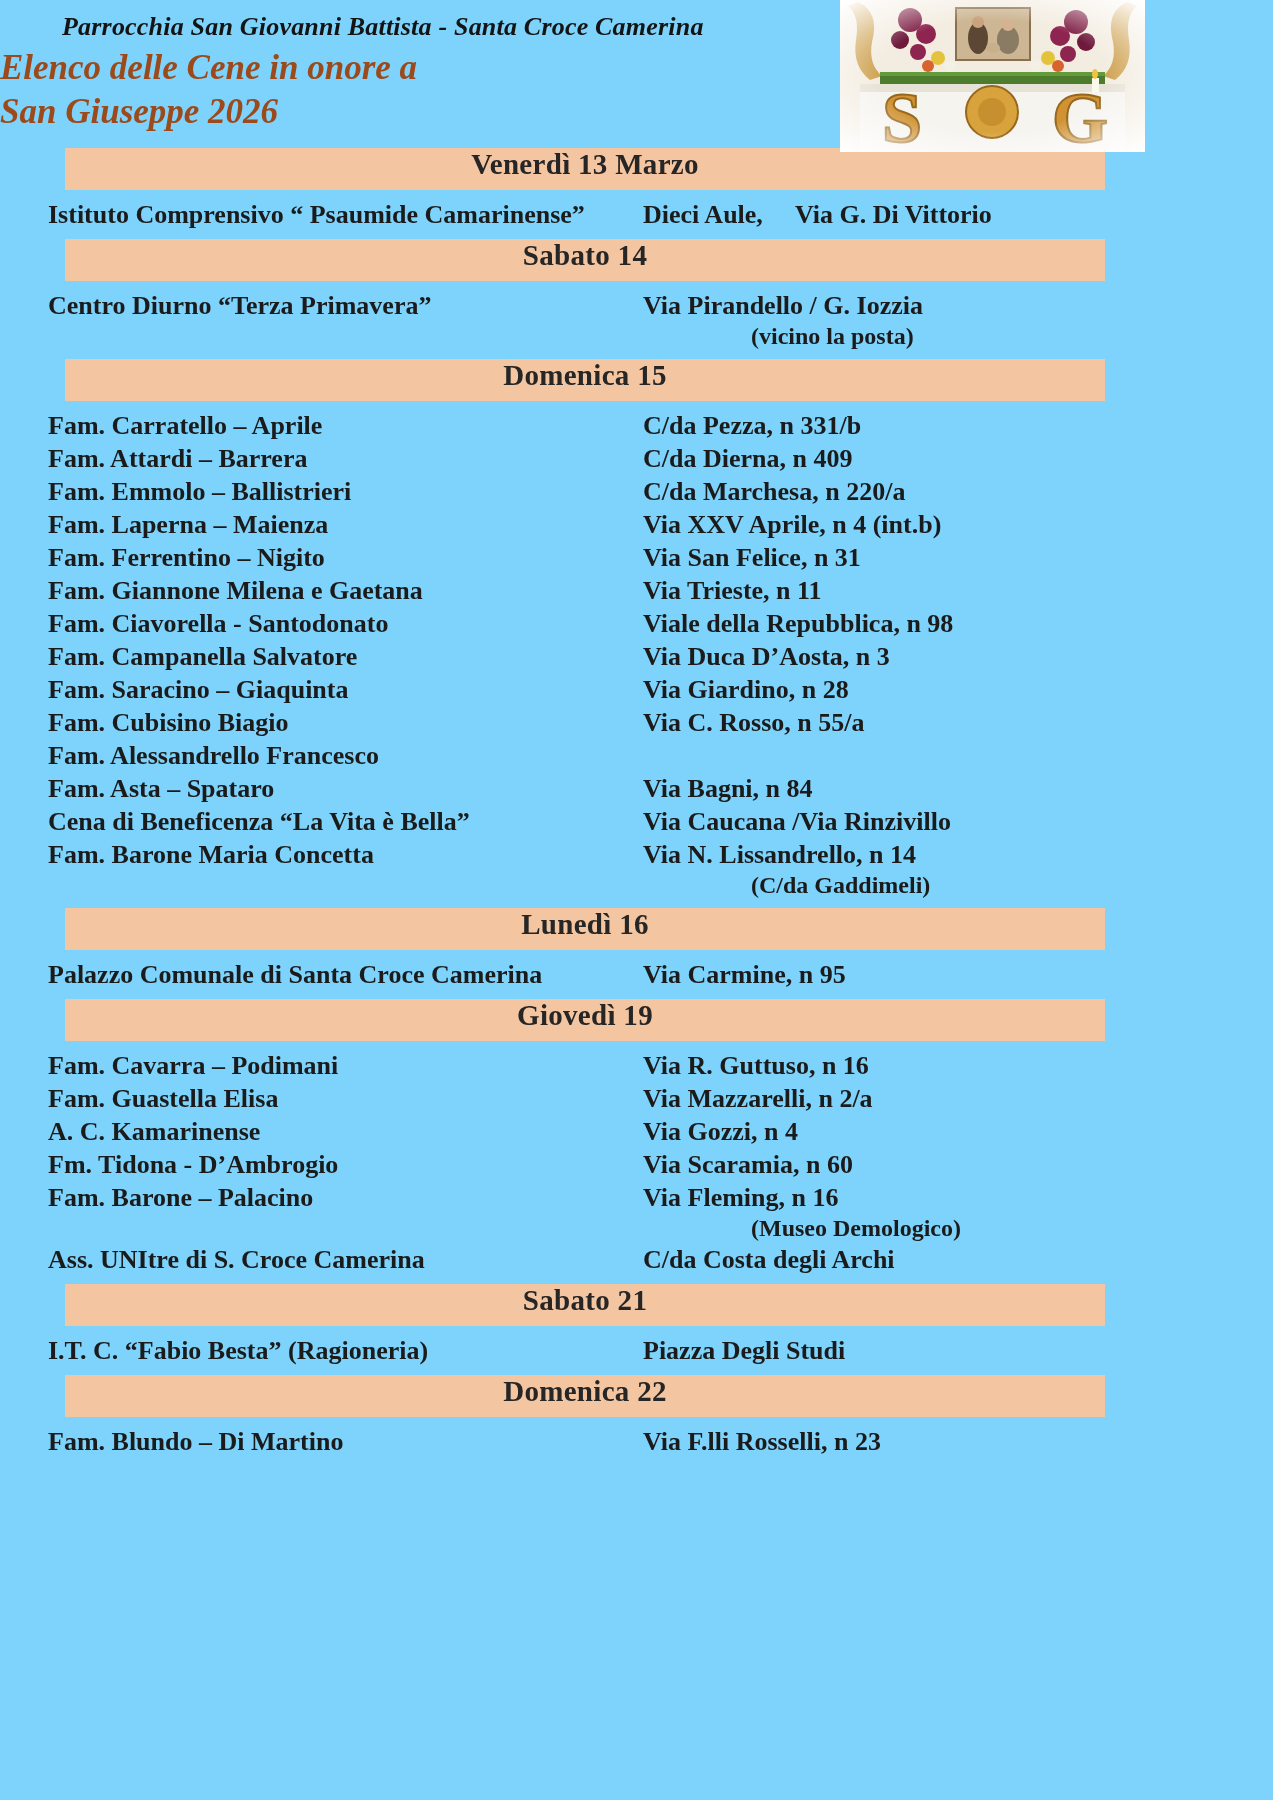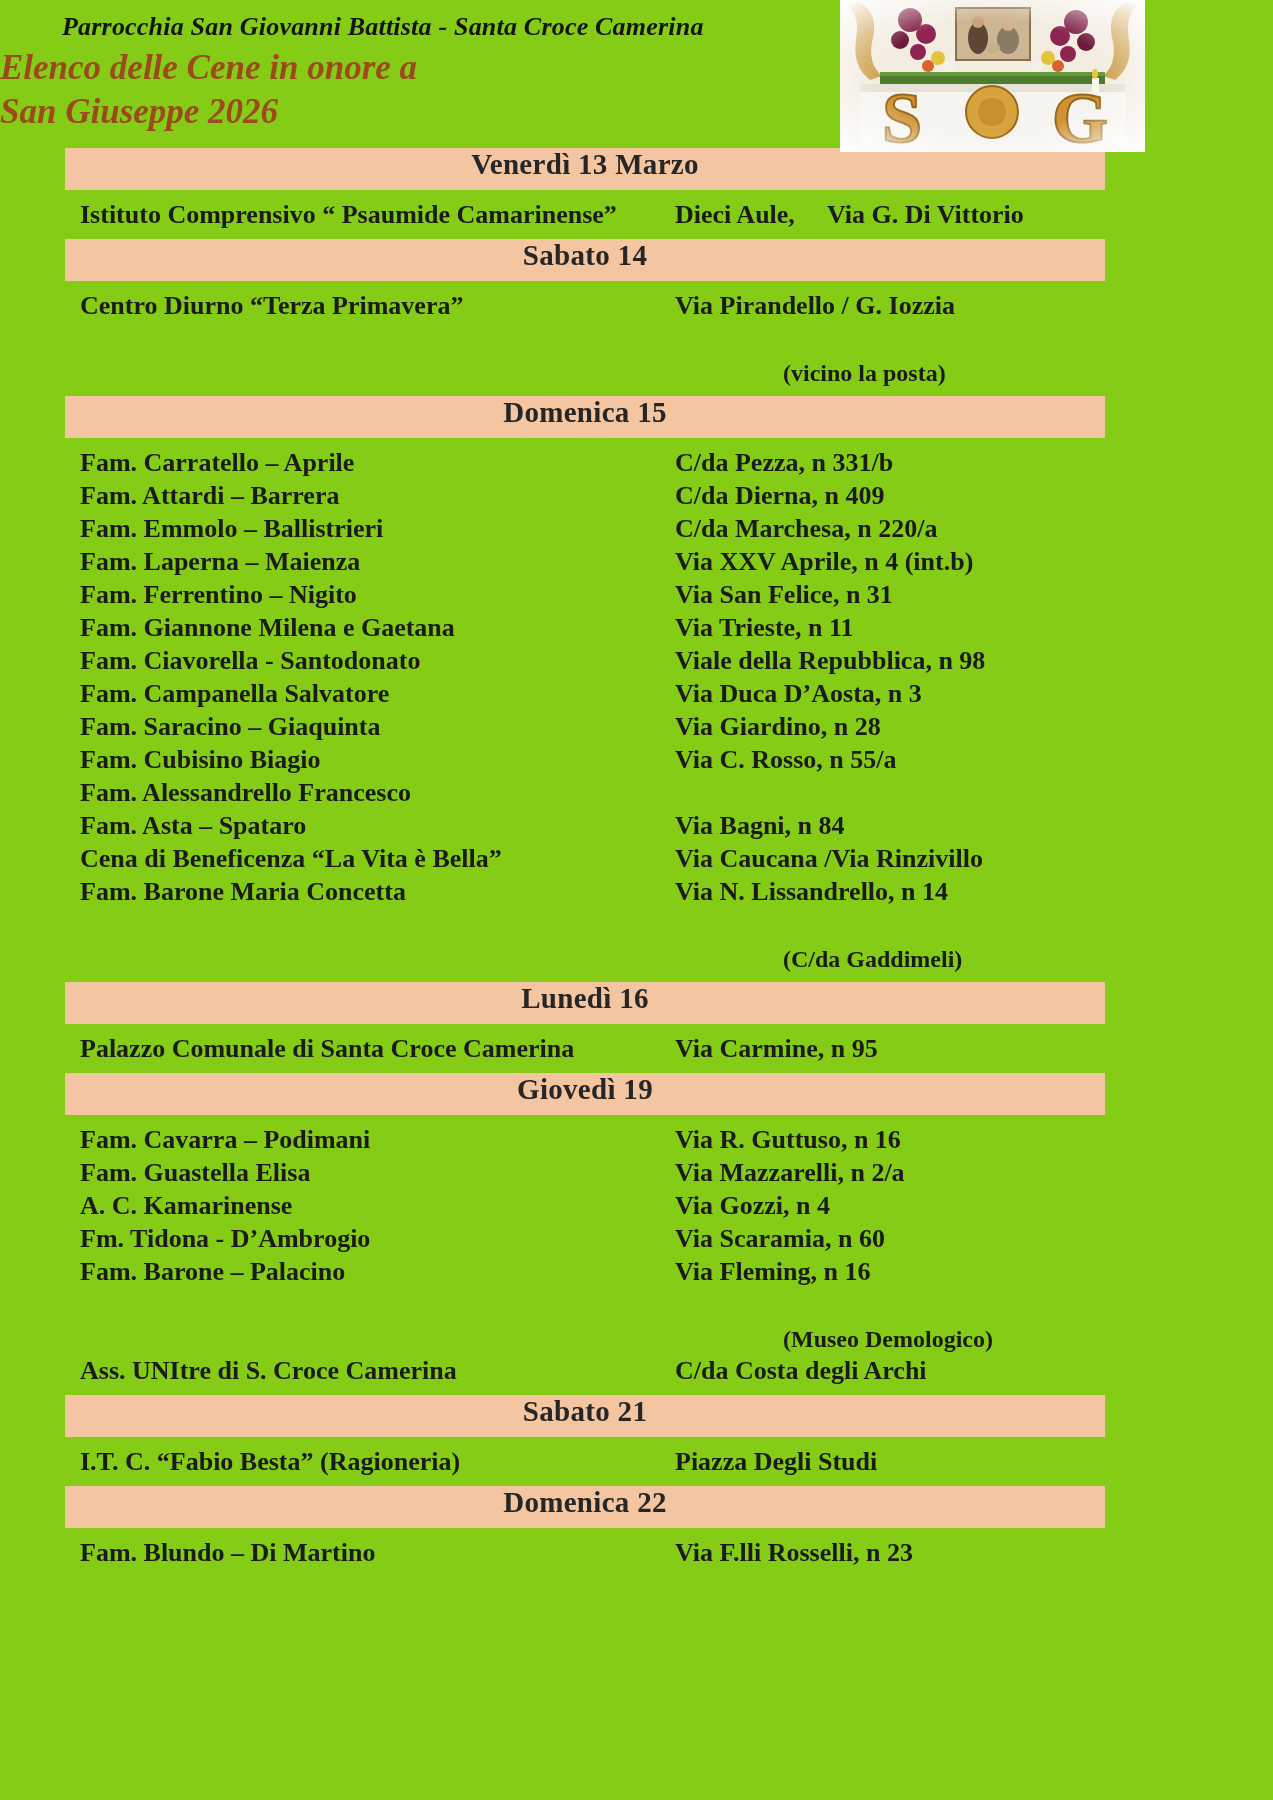--- a/index.html
+++ b/index.html
@@ -1,19 +1,19 @@
 <!DOCTYPE html>
 <html><head>
 <meta charset="utf-8">
 <style>
   html,body{margin:0;padding:0;background:#ffffff;}
   .page{
     position:relative;
     width:1273px;height:1800px;
-    background:#84cc16;
+    background:#7dd3fc;
     overflow:hidden;
     font-family:"Liberation Serif", serif;
     color:#1b1b1b;
   }
   
   .header{position:relative;height:148px;}
   .parish{
     position:absolute;left:62px;top:12px;
     font-size:26px;font-style:italic;font-weight:bold;color:#141414;
     letter-spacing:.2px;
@@ -39,26 +39,26 @@
   .band{
     margin-left:65px;width:1040px;height:42px;
     background:#f4c5a1;
     display:flex;justify-content:center;
     font-size:29px;font-weight:bold;color:#262626;
     letter-spacing:.3px;
   }
   .rows{padding:8px 0;}
   .row{
     display:grid;grid-template-columns:595px auto;
-    padding-left:80px;
+    padding-left:48px;
     font-size:26px;font-weight:bold;line-height:33px;
   }
   .row .addr{white-space:pre;}
   .row.noterow{line-height:29px;font-size:24px;}
-  .row.noterow .note{padding-left:108px;white-space:pre;margin-top:37px;}
+  .row.noterow .note{padding-left:108px;white-space:pre;}
 </style>
 </head>
 <body>
 
 <div class="page">
 
   <div class="header">
     <div class="parish">Parrocchia San Giovanni Battista - Santa Croce Camerina</div>
     <div class="title-line l1">Elenco delle Cene in onore a</div>
     <div class="title-line l2">San Giuseppe 2026</div>

